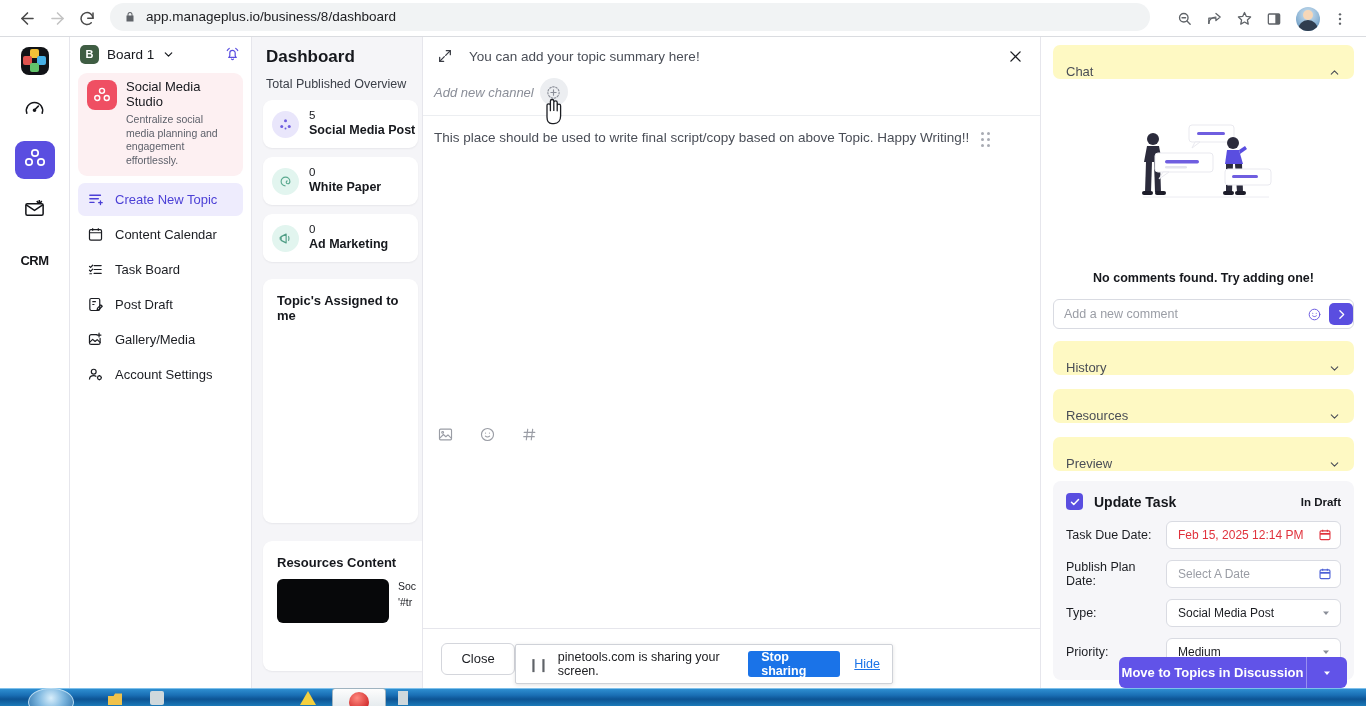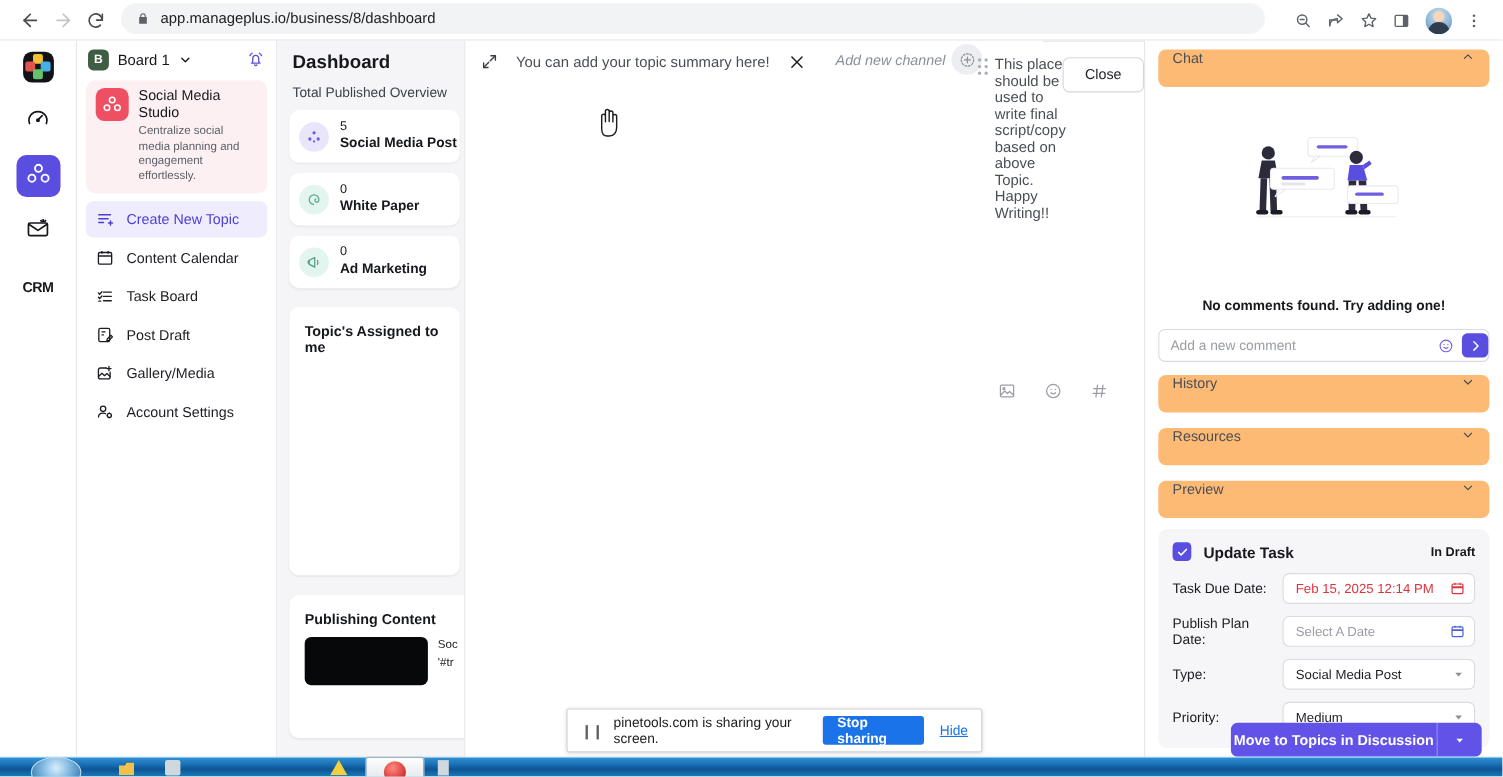--- a/index.html
+++ b/index.html
@@ -229,21 +229,21 @@
   #publish-row { display: flex; margin-top: 9px; padding-left: 14px; gap: 9px; }
   #publish-thumb { width: 112px; height: 44px; border-radius: 6px; background: #07080a; }
   #publish-meta { font-size: 10.5px; color: #1b1d22; line-height: 1.5; }
 
   
   #editor {
     flex: 1 1 auto;
     background: #ffffff;
     border-left: 1px solid #e6e6ec;
     position: relative;
-    display: flex; flex-direction: row;
+    display: flex; flex-direction: column;
   }
   #summary-bar {
     height: 38px; display: flex; align-items: center; gap: 16px;
     padding: 0 16px 0 14px;
   }
   #expand-icon { color: #3a3d45; display: flex; }
   #summary-text { font-size: 13.5px; color: #4a4e57; }
   #close-x { margin-left: auto; color: #1c1e23; display: flex; }
   #channel-row {
     height: 34px; display: flex; align-items: center; gap: 6px;
@@ -284,22 +284,22 @@
 
   
   #right-panel {
     width: 326px; flex: 0 0 326px;
     background: #ffffff;
     border-left: 1px solid #e6e6ec;
     padding: 8px 12px 0 12px;
     overflow: hidden; position: relative;
   }
   .acc-head {
-    height: 34px; background: #fdba74; border-radius: 7px;
-    display: flex; align-items: flex-start; padding: 0 13px;
+    height: 34px; background: #fef9c3; border-radius: 7px;
+    display: flex; align-items: flex-end; padding: 0 13px;
     font-size: 13px; color: #4a4e57; margin-bottom: 8px;
   }
   .acc-caret { margin-left: auto; color: #4a4e57; display: flex; }
   #chat-section { }
   #chat-body {
     height: 200px;
     display: flex; flex-direction: column; align-items: center; justify-content: flex-end;
     padding-bottom: 2px;
     gap: 32px;
   }
@@ -645,21 +645,21 @@
           <div class="stat-num">0</div>
           <div class="stat-label">Ad Marketing</div>
         </div>
       </div>
 
       <div id="assigned-card">
         <div id="assigned-title">Topic's Assigned to me</div>
       </div>
 
       <div id="publish-card">
-        <div id="publish-title">Publishing Content</div>
+        <div id="publish-title">Resources Content</div>
         <div id="publish-row">
           <div id="publish-thumb"></div>
           <div id="publish-meta">
             <div>Soc</div>
             <div>'#tr</div>
           </div>
         </div>
       </div>
     </div>
 

